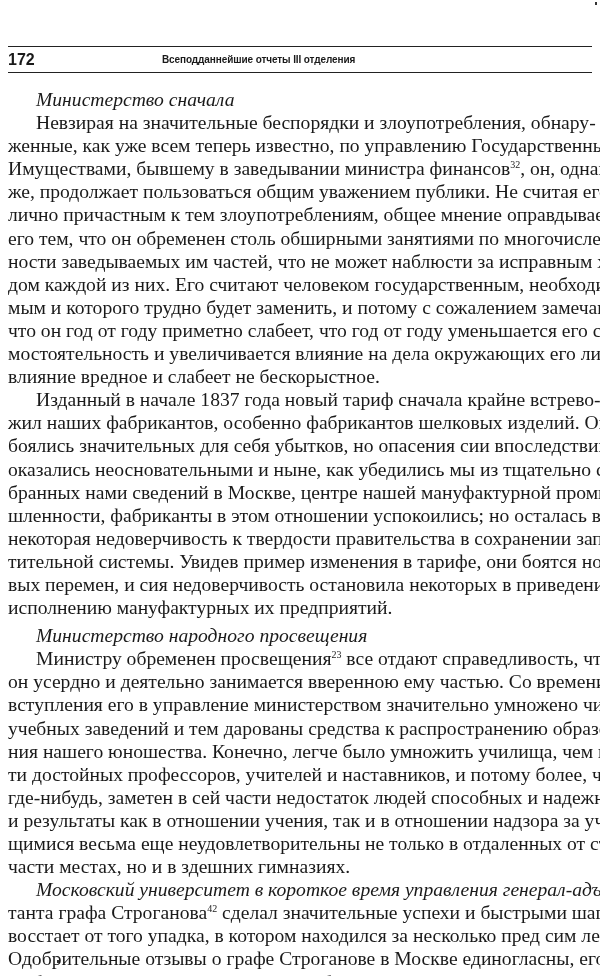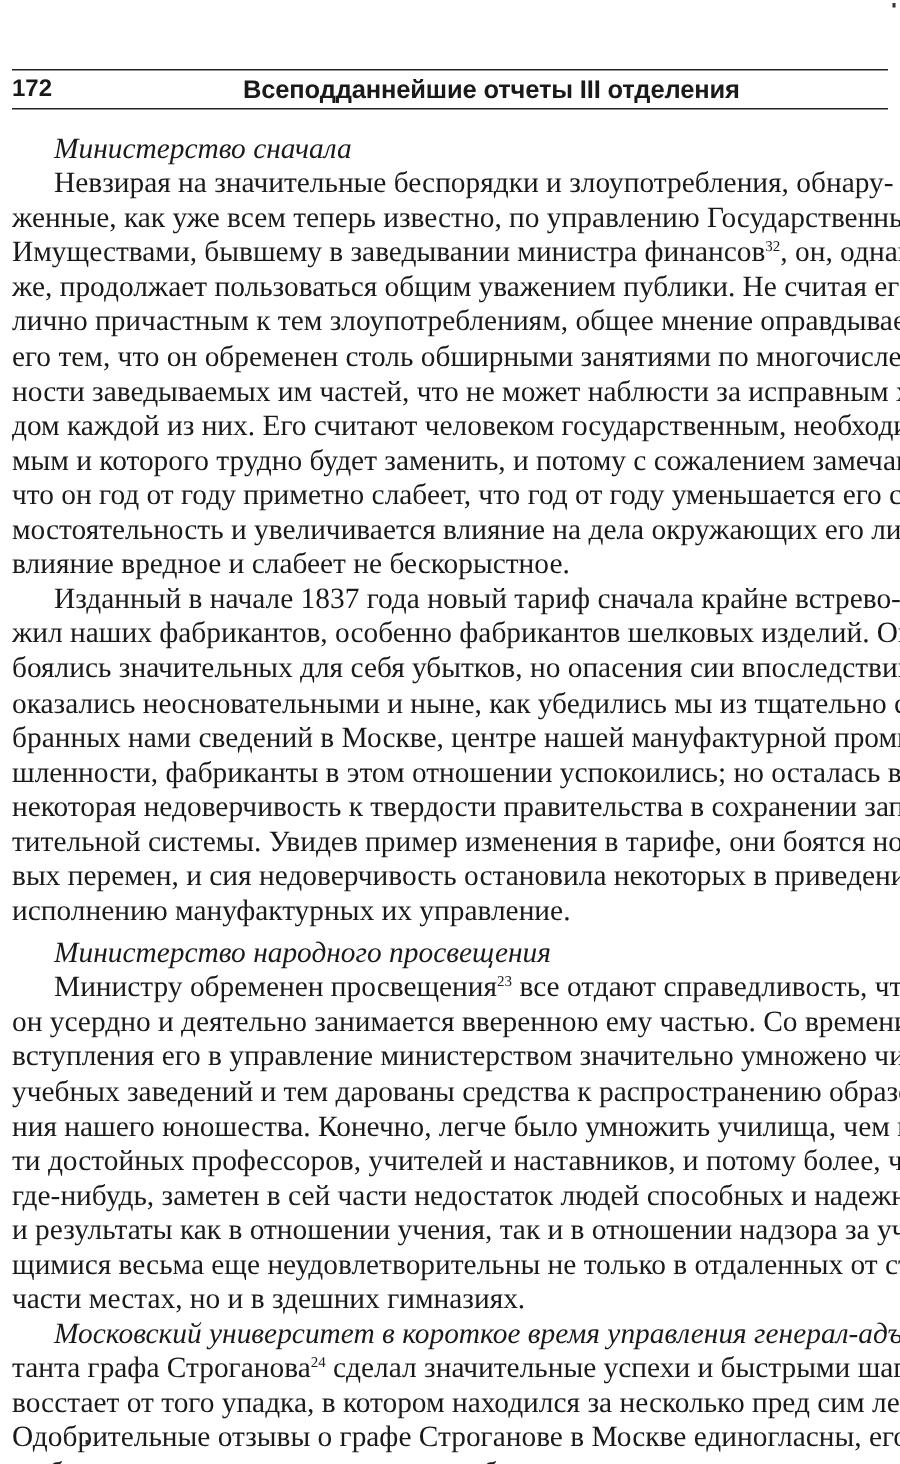--- a/index.html
+++ b/index.html
@@ -5,21 +5,21 @@
   html, body { margin: 0; padding: 0; background: #ffffff; }
   body { width: 600px; height: 976px; position: relative; overflow: hidden; color: #1a1a1a; }
   .rule { position: absolute; left: 8px; width: 584px; height: 0; border-top: 1.6px solid #222; }
   .rule.top { top: 46px; }
   .rule.bottom { top: 72px; }
   .running-head {
     position: absolute; left: 8px; top: 49px; width: 584px; height: 22px;
     font-family: Liberation Sans, sans-serif; font-weight: bold; font-size: 14.5px; line-height: 22px;
   }
   .page-number { position: absolute; left: 0; top: 0; font-size: 16px; }
-  .running-title { position: absolute; left: 154px; top: 0; font-size: 17px; letter-spacing: -0.1px; }
+  .running-title { position: absolute; left: 154px; top: 0; font-size: 10px; letter-spacing: -0.1px; }
   .body-text {
     position: absolute; left: 8px; top: 88px; width: 584px;
     font-family: "Liberation Serif", serif; font-size: 19.6px; line-height: 23.1px;
     text-align: justify; hyphens: manual;
   }
   .heading { font-style: italic; text-indent: 28px; margin: 0; }
   .para { text-indent: 28px; margin: 0; }
   .heading + .para { margin-top: 0; }
   sup { font-size: 10px; line-height: 0; vertical-align: 7px; }
   .line { display: block; text-align: justify; text-align-last: justify; white-space: nowrap; }
@@ -61,21 +61,21 @@
     <div class="para" style="text-indent:0">
       <span class="line first">Изданный в начале 1837 года новый тариф сначала крайне встрево-</span>
       <span class="line">жил наших фабрикантов, особенно фабрикантов шелковых изделий. Они</span>
       <span class="line">боялись значительных для себя убытков, но опасения сии впоследствии</span>
       <span class="line">оказались неосновательными и ныне, как убедились мы из тщательно со-</span>
       <span class="line">бранных нами сведений в Москве, центре нашей мануфактурной промы-</span>
       <span class="line">шленности, фабриканты в этом отношении успокоились; но осталась в них</span>
       <span class="line">некоторая недоверчивость к твердости правительства в сохранении запре-</span>
       <span class="line">тительной системы. Увидев пример изменения в тарифе, они боятся но-</span>
       <span class="line">вых перемен, и сия недоверчивость остановила некоторых в приведении к</span>
-      <span class="line last">исполнению мануфактурных их управление.</span>
+      <span class="line last">исполнению мануфактурных их предприятий.</span>
     </div>
   </div>
 
   <div style="margin-top:5px">
     <p class="heading">Министерство народного просвещения</p>
 
     <div class="para" style="text-indent:0">
       <span class="line first"><span>Министру обременен просвещения</span><sup>23</sup><span> все отдают справедливость, что</span></span>
       <span class="line">он усердно и деятельно занимается вверенною ему частью. Со времени</span>
       <span class="line">вступления его в управление министерством значительно умножено число</span>
@@ -83,21 +83,21 @@
       <span class="line">ния нашего юношества. Конечно, легче было умножить училища, чем най-</span>
       <span class="line">ти достойных профессоров, учителей и наставников, и потому более, чем</span>
       <span class="line">где-нибудь, заметен в сей части недостаток людей способных и надежных,</span>
       <span class="line">и результаты как в отношении учения, так и в отношении надзора за уча-</span>
       <span class="line">щимися весьма еще неудовлетворительны не только в отдаленных от сто-</span>
       <span class="line last">части местах, но и в здешних гимназиях.</span>
     </div>
 
     <div class="para" style="text-indent:0">
       <span class="line first ital">Московский университет в короткое время управления генерал-адъю-</span>
-      <span class="line"><span>танта графа Строганова</span><sup>24</sup><span> сделал значительные успехи и быстрыми шагами</span></span>
+      <span class="line"><span>танта графа Строганова</span><sup>42</sup><span> сделал значительные успехи и быстрыми шагами</span></span>
       <span class="line">восстает от того упадка, в котором находился за несколько пред сим лет.</span>
       <span class="line">Одобрительные отзывы о графе Строганове в Москве единогласны, его и</span>
       <span class="line">любят, и уважают, и в должную меру боятся, и все соглашаются, что едва</span>
 
     </div>
   </div>
 </div>
 
 <div class="speck" style="left:595px;top:2px;"></div>
 <div class="speck" style="left:57px;top:960px;"></div>

